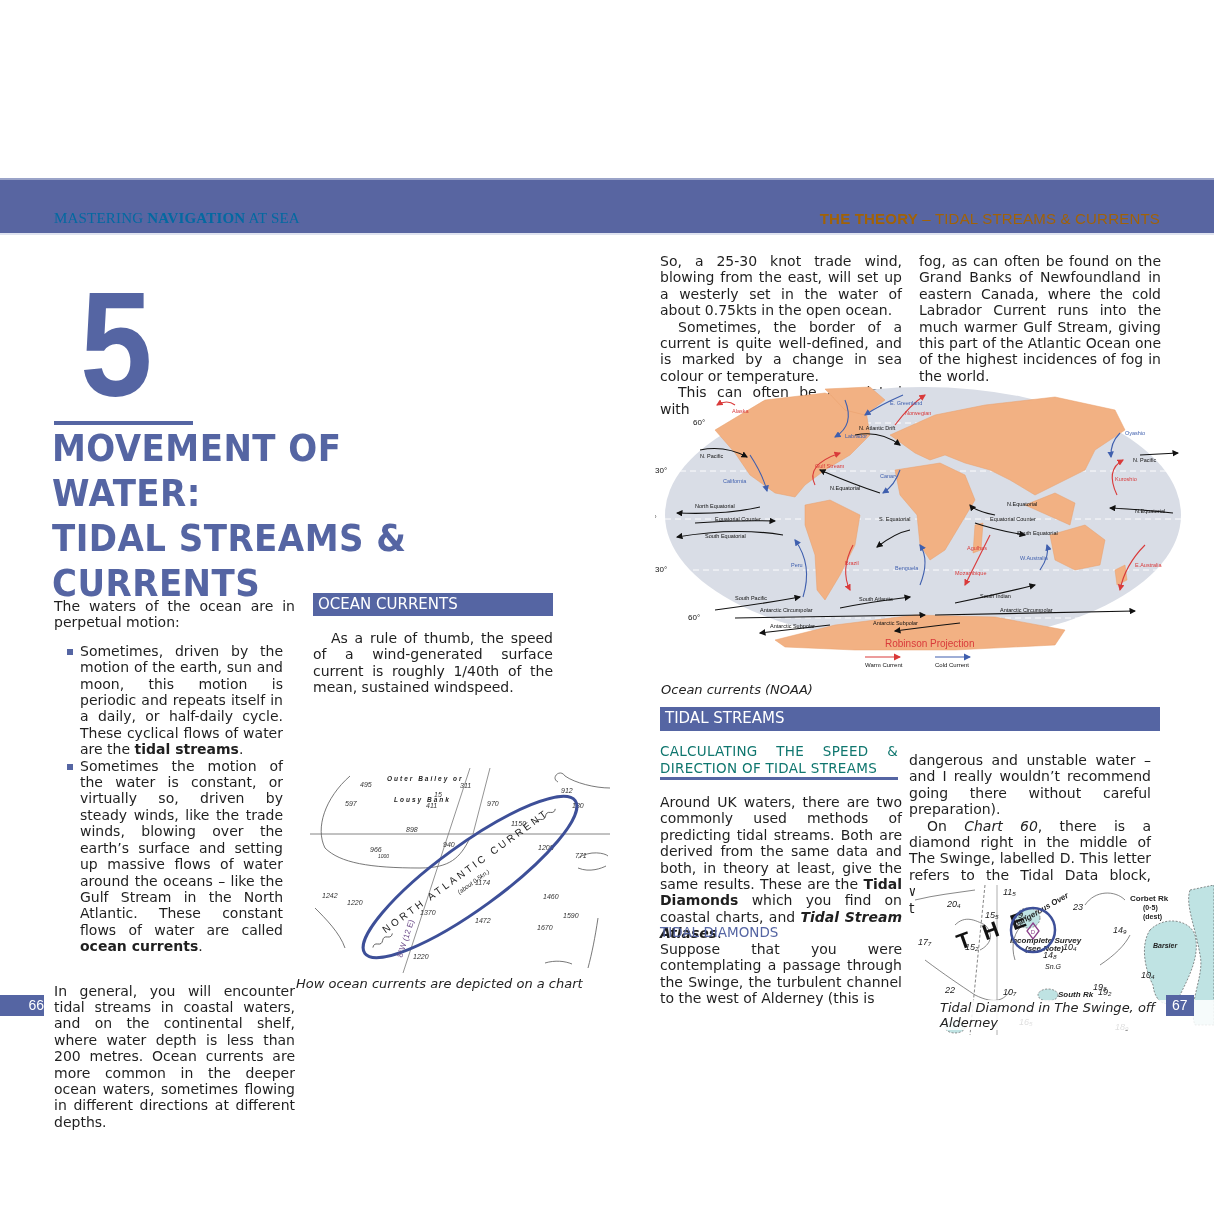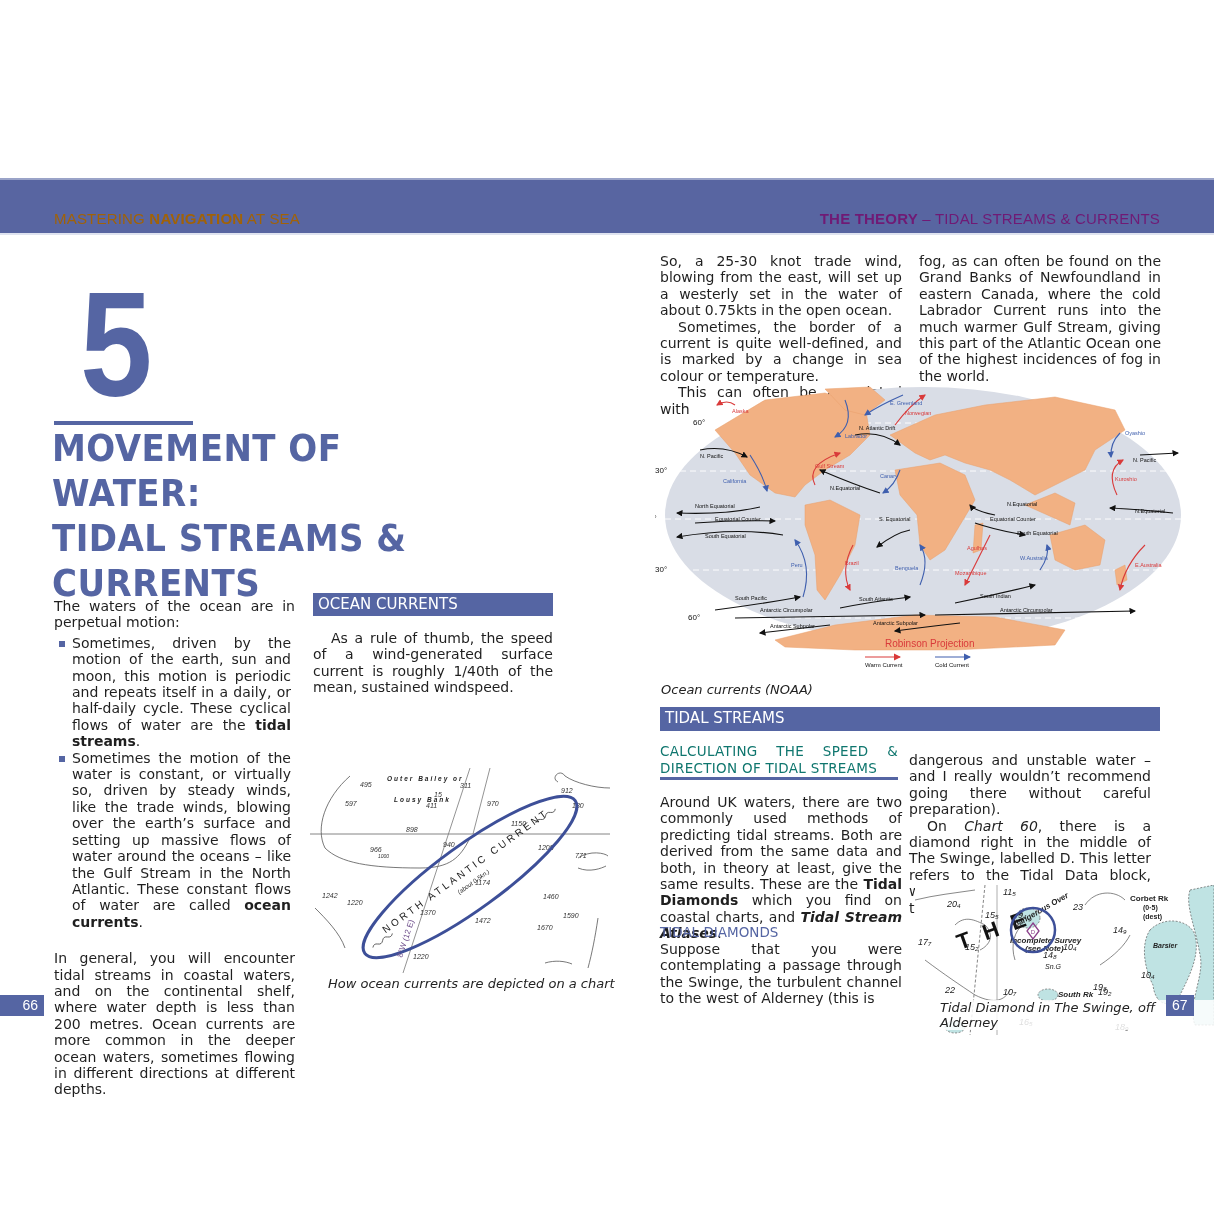--- a/index.html
+++ b/index.html
@@ -1,46 +1,46 @@
 <!DOCTYPE html>
 <html><head>
 <meta charset="utf-8">
 <style>
   html,body{margin:0;padding:0;}
   body{width:1214px;height:1214px;background:#fff;position:relative;overflow:hidden;font-family:"DejaVu Sans",sans-serif;color:#1b1b1b;}
   .abs{position:absolute;}
   .header{left:0;top:178px;width:1214px;height:57px;background:#5865a1;border-top:2px solid #9aa3c8;border-bottom:2px solid #dfe3f0;box-sizing:border-box;}
-  .hdr-left{left:54px;top:210px;color:#a16207;font-family:Liberation Sans, sans-serif;font-size:15px;letter-spacing:0.2px;}
-  .hdr-right{right:54px;top:210px;color:#701a75;font-family:"Liberation Sans",sans-serif;font-size:15px;letter-spacing:0.2px;}
+  .hdr-left{left:54px;top:210px;color:#0369a1;font-family:Liberation Serif, serif;font-size:15px;letter-spacing:0.2px;}
+  .hdr-right{right:54px;top:210px;color:#a16207;font-family:"Liberation Sans",sans-serif;font-size:15px;letter-spacing:0.2px;}
   .hdr-left b,.hdr-right b{font-weight:bold;}
   .chap-num{left:80px;top:270px;font-family:"Liberation Sans",sans-serif;font-weight:bold;font-size:148px;line-height:150px;color:#5565a3;transform:scaleX(0.88);transform-origin:left top;}
   .chap-rule{left:54px;top:421px;width:139px;height:4px;background:#5565a3;}
   .chap-title{left:52px;top:426px;width:440px;font-family:"DejaVu Sans",sans-serif;font-weight:bold;font-size:37px;line-height:45px;color:#5565a3;letter-spacing:0.5px;transform:scaleX(0.92);transform-origin:left top;}
   .body-text{font-family:"DejaVu Sans",sans-serif;font-size:14px;line-height:16.4px;color:#1f1f1f;text-align:justify;}
   .col1{left:54px;top:598px;width:241px;}
   .col2{left:313px;top:630px;width:240px;}
   .col3{left:660px;top:253px;width:242px;}
   .col4{left:919px;top:253px;width:242px;}
-  .bullets{margin:4px;padding:0;list-style:none;}
+  .bullets{margin:12px;padding:0;list-style:none;}
   .bullets li{position:relative;padding-left:14px;}
   .bullets li .sq{position:absolute;left:1px;top:6px;width:6px;height:6px;background:#5565a3;}
   .para-gap{height:16px;}
   .indent{text-indent:18px;}
   .sec-bar{background:#5565a3;color:#fff;font-family:"DejaVu Sans",sans-serif;font-size:15px;line-height:22px;padding:0 5px;box-sizing:border-box;transform-origin:left top;}
   .ocean-bar{left:313px;top:593px;width:240px;height:23px;}
   .tidal-bar{left:660px;top:707px;width:500px;height:24px;}
   .sub-head{left:660px;top:743px;width:238px;color:#0f766e;font-family:"DejaVu Sans",sans-serif;font-size:13.5px;line-height:17px;text-align:justify;text-align-last:left;letter-spacing:0.3px;}
   .sub-rule{left:660px;top:777px;width:238px;height:3px;background:#5565a3;}
   .col3b{left:660px;top:794px;width:242px;}
   .diamonds-head{left:660px;top:924px;color:#5565a3;font-family:"DejaVu Sans",sans-serif;font-size:13.5px;line-height:17px;}
   .col3c{left:660px;top:941px;width:242px;}
   .col4b{left:909px;top:745px;width:242px;margin-top:7px;}
   .caption{font-family:"DejaVu Sans",sans-serif;font-style:italic;font-size:13px;color:#222;}
   .pg{height:21px;background:#5565a3;color:#fff;font-family:"Liberation Sans",sans-serif;font-size:14px;line-height:21px;box-sizing:border-box;}
-  .pg-left{left:0;top:995px;width:44px;text-align:right;padding-right:6px;}
+  .pg-left{left:0;top:995px;width:44px;text-align:right;padding-right:0;}
   .pg-right{left:1166px;top:995px;width:28px;padding-left:6px;}
   svg text{font-family:"Liberation Sans",sans-serif;}
 </style>
 </head>
 <body>
 
 <div class="abs header"></div>
 <div class="abs hdr-left"><span>MASTERING </span><b>NAVIGATION</b><span> AT SEA</span></div>
 <div class="abs hdr-right"><b>THE THEORY</b><span> – TIDAL STREAMS &amp; CURRENTS</span></div>
 
@@ -113,21 +113,21 @@
   </g>
   <ellipse cx="160" cy="109" rx="130" ry="32" transform="rotate(-36 160 109)" fill="none" stroke="#3d4f98" stroke-width="3"></ellipse>
   <g transform="rotate(-36 160 109)">
     <text x="160" y="105" text-anchor="middle" font-size="10" letter-spacing="3" fill="#222">NORTH ATLANTIC CURRENT</text>
     <text x="160" y="117" text-anchor="middle" font-size="6" font-style="italic" fill="#222">(about 0·5kn.)</text>
     <path d="M40 109 q3 -3 6 0 t6 0 t6 0 t6 0" fill="none" stroke="#333" stroke-width="0.7"></path>
     <path d="M245 104 q3 -3 6 0 t6 0 t6 0 t6 0" fill="none" stroke="#333" stroke-width="0.7"></path>
   </g>
   <text x="0" y="0" font-size="8" fill="#6d4d8a" transform="translate(92 190) rotate(-72)">8°W (12 E)</text>
 </svg>
-<div class="abs caption" style="left:328px;top:976px;">How ocean currents are depicted on a chart</div>
+<div class="abs caption" style="left:296px;top:976px;">How ocean currents are depicted on a chart</div>
 
 <div class="abs pg pg-left">66</div>
 
 <div class="abs body-text col3">
   <div>So, a 25-30 knot trade wind, blowing from the east, will set up a westerly set in the water of about 0.75kts in the open ocean.</div>
   <div class="indent">Sometimes, the border of a current is quite well-defined, and is marked by a change in sea colour or temperature.</div>
   <div class="indent">This can often be associated with</div>
 </div>
 <div class="abs body-text col4">
   <div>fog, as can often be found on the Grand Banks of Newfoundland in eastern Canada, where the cold Labrador Current runs into the much warmer Gulf Stream, giving this part of the Atlantic Ocean one of the highest incidences of fog in the world.</div>

